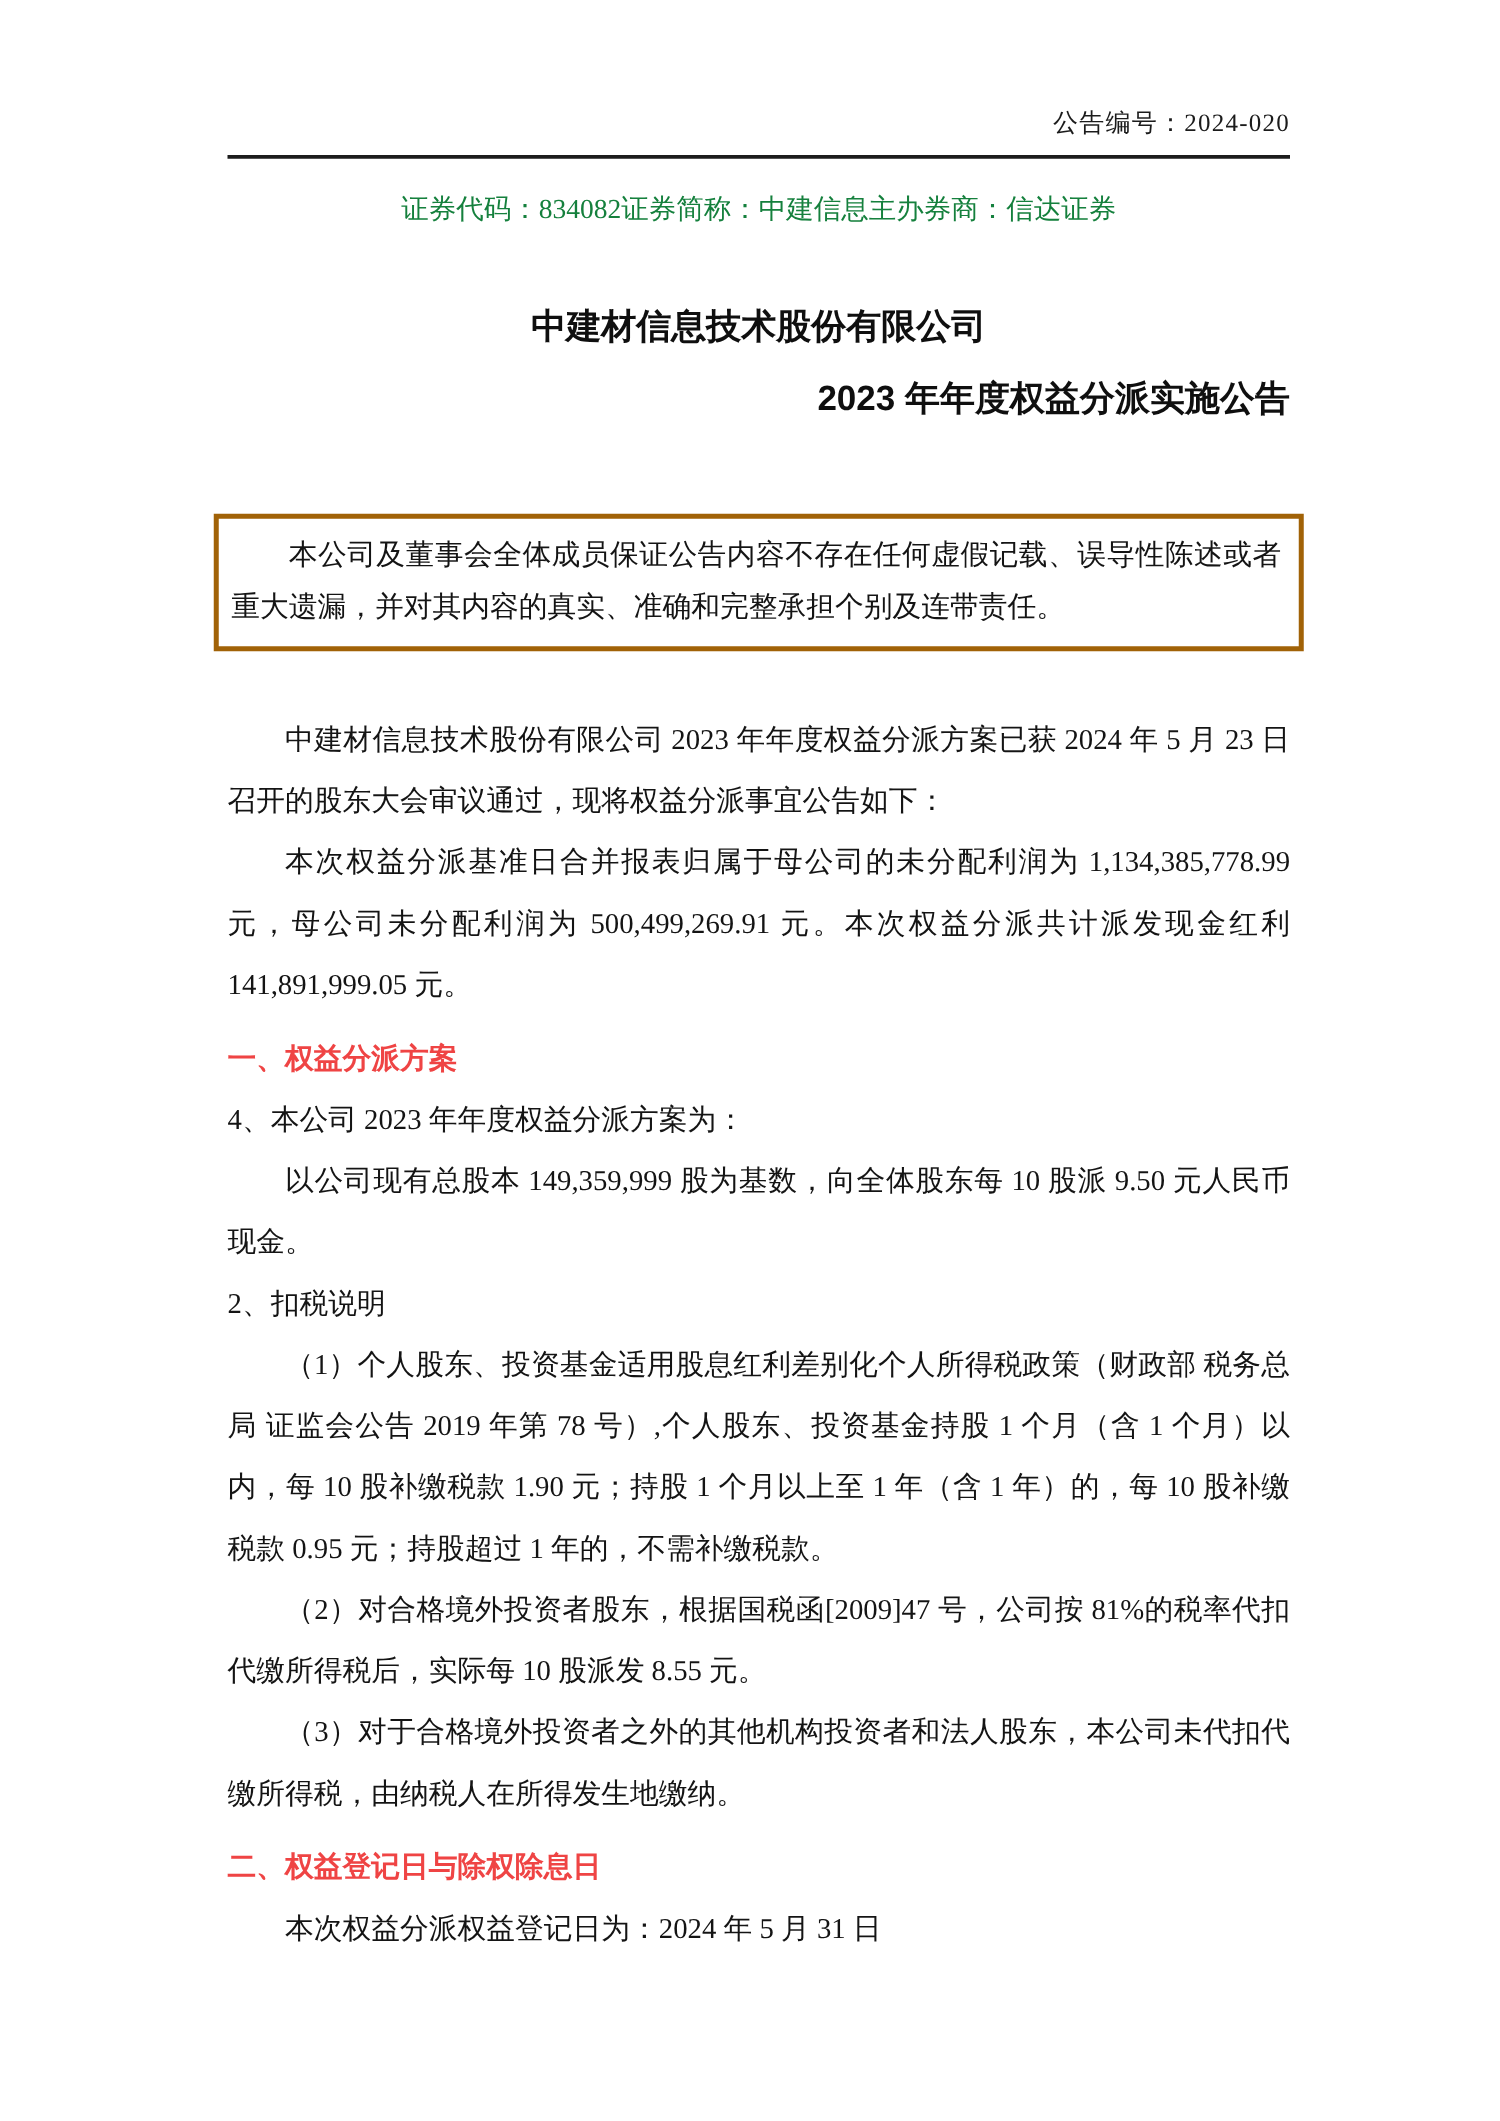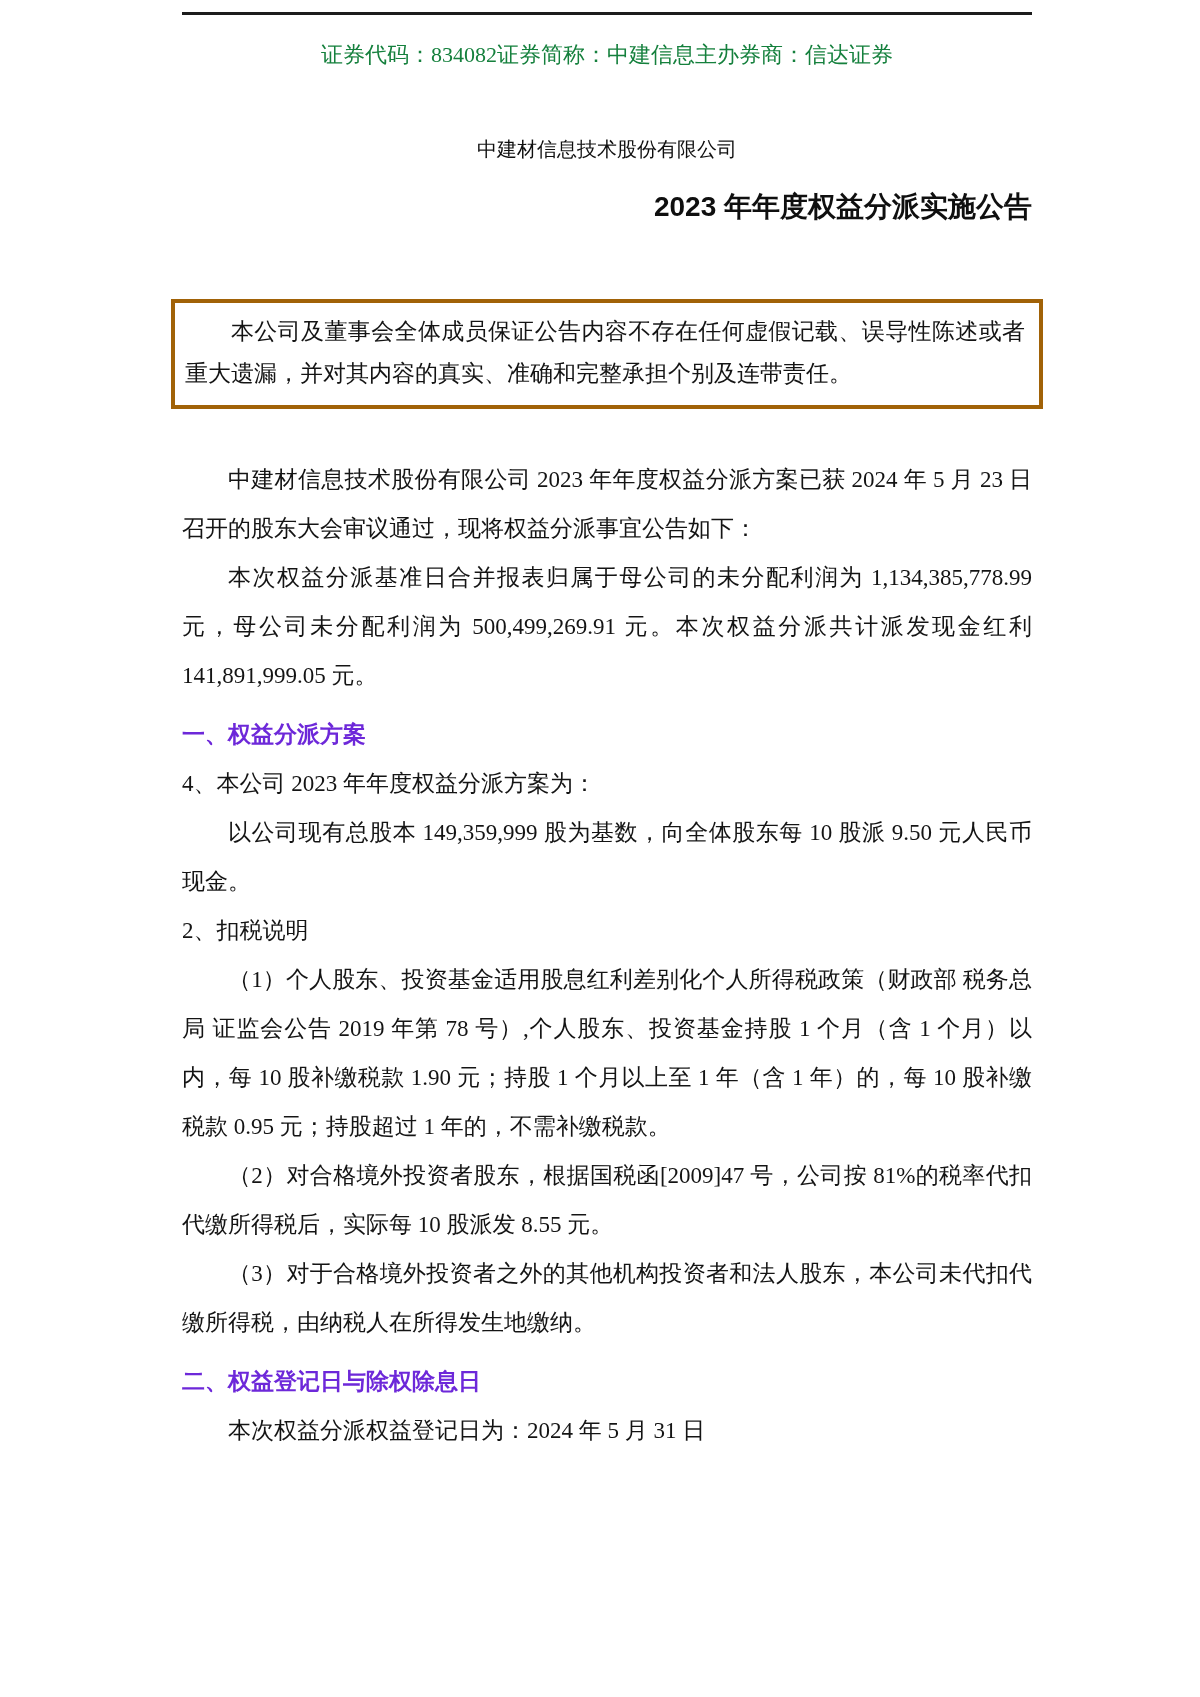--- a/index.html
+++ b/index.html
@@ -37,22 +37,22 @@
     justify-content: center;
     align-items: baseline;
     font-size: 22px;
     line-height: 28px;
     color: #15803d;
   }
   .title-line1 {
     margin-top: 60px;
     text-align: center;
     font-family: "Liberation Sans", "DejaVu Sans", sans-serif;
-    font-weight: 400;
-    font-size: 20px;
+    font-weight: 700;
+    font-size: 28px;
     line-height: 40px;
     color: #0f0f0f;
   }
   .title-line2 {
     margin-top: 18px;
     text-align: right;
     font-family: "Liberation Sans", "DejaVu Sans", sans-serif;
     font-weight: 700;
     font-size: 28px;
     line-height: 40px;
@@ -84,28 +84,29 @@
   }
   .indent {
     text-indent: 2em;
   }
   .sec-heading {
     margin: 10px 0 0 0;
     font-family: "Liberation Sans", "DejaVu Sans", sans-serif;
     font-weight: 700;
     font-size: 23px;
     line-height: 49px;
-    color: #6d28d9;
+    color: #ef4444;
   }
 </style>
 </head>
 <body>
 
 <div class="page">
 
+  <div class="announce-no">公告编号：2024-020</div>
 
   <hr class="header-rule">
 
   <div class="header-row">
     <span>证券代码：834082</span>
     <span>证券简称：中建信息</span>
     <span>主办券商：信达证券</span>
   </div>
 
   <div class="title-line1">中建材信息技术股份有限公司</div>

